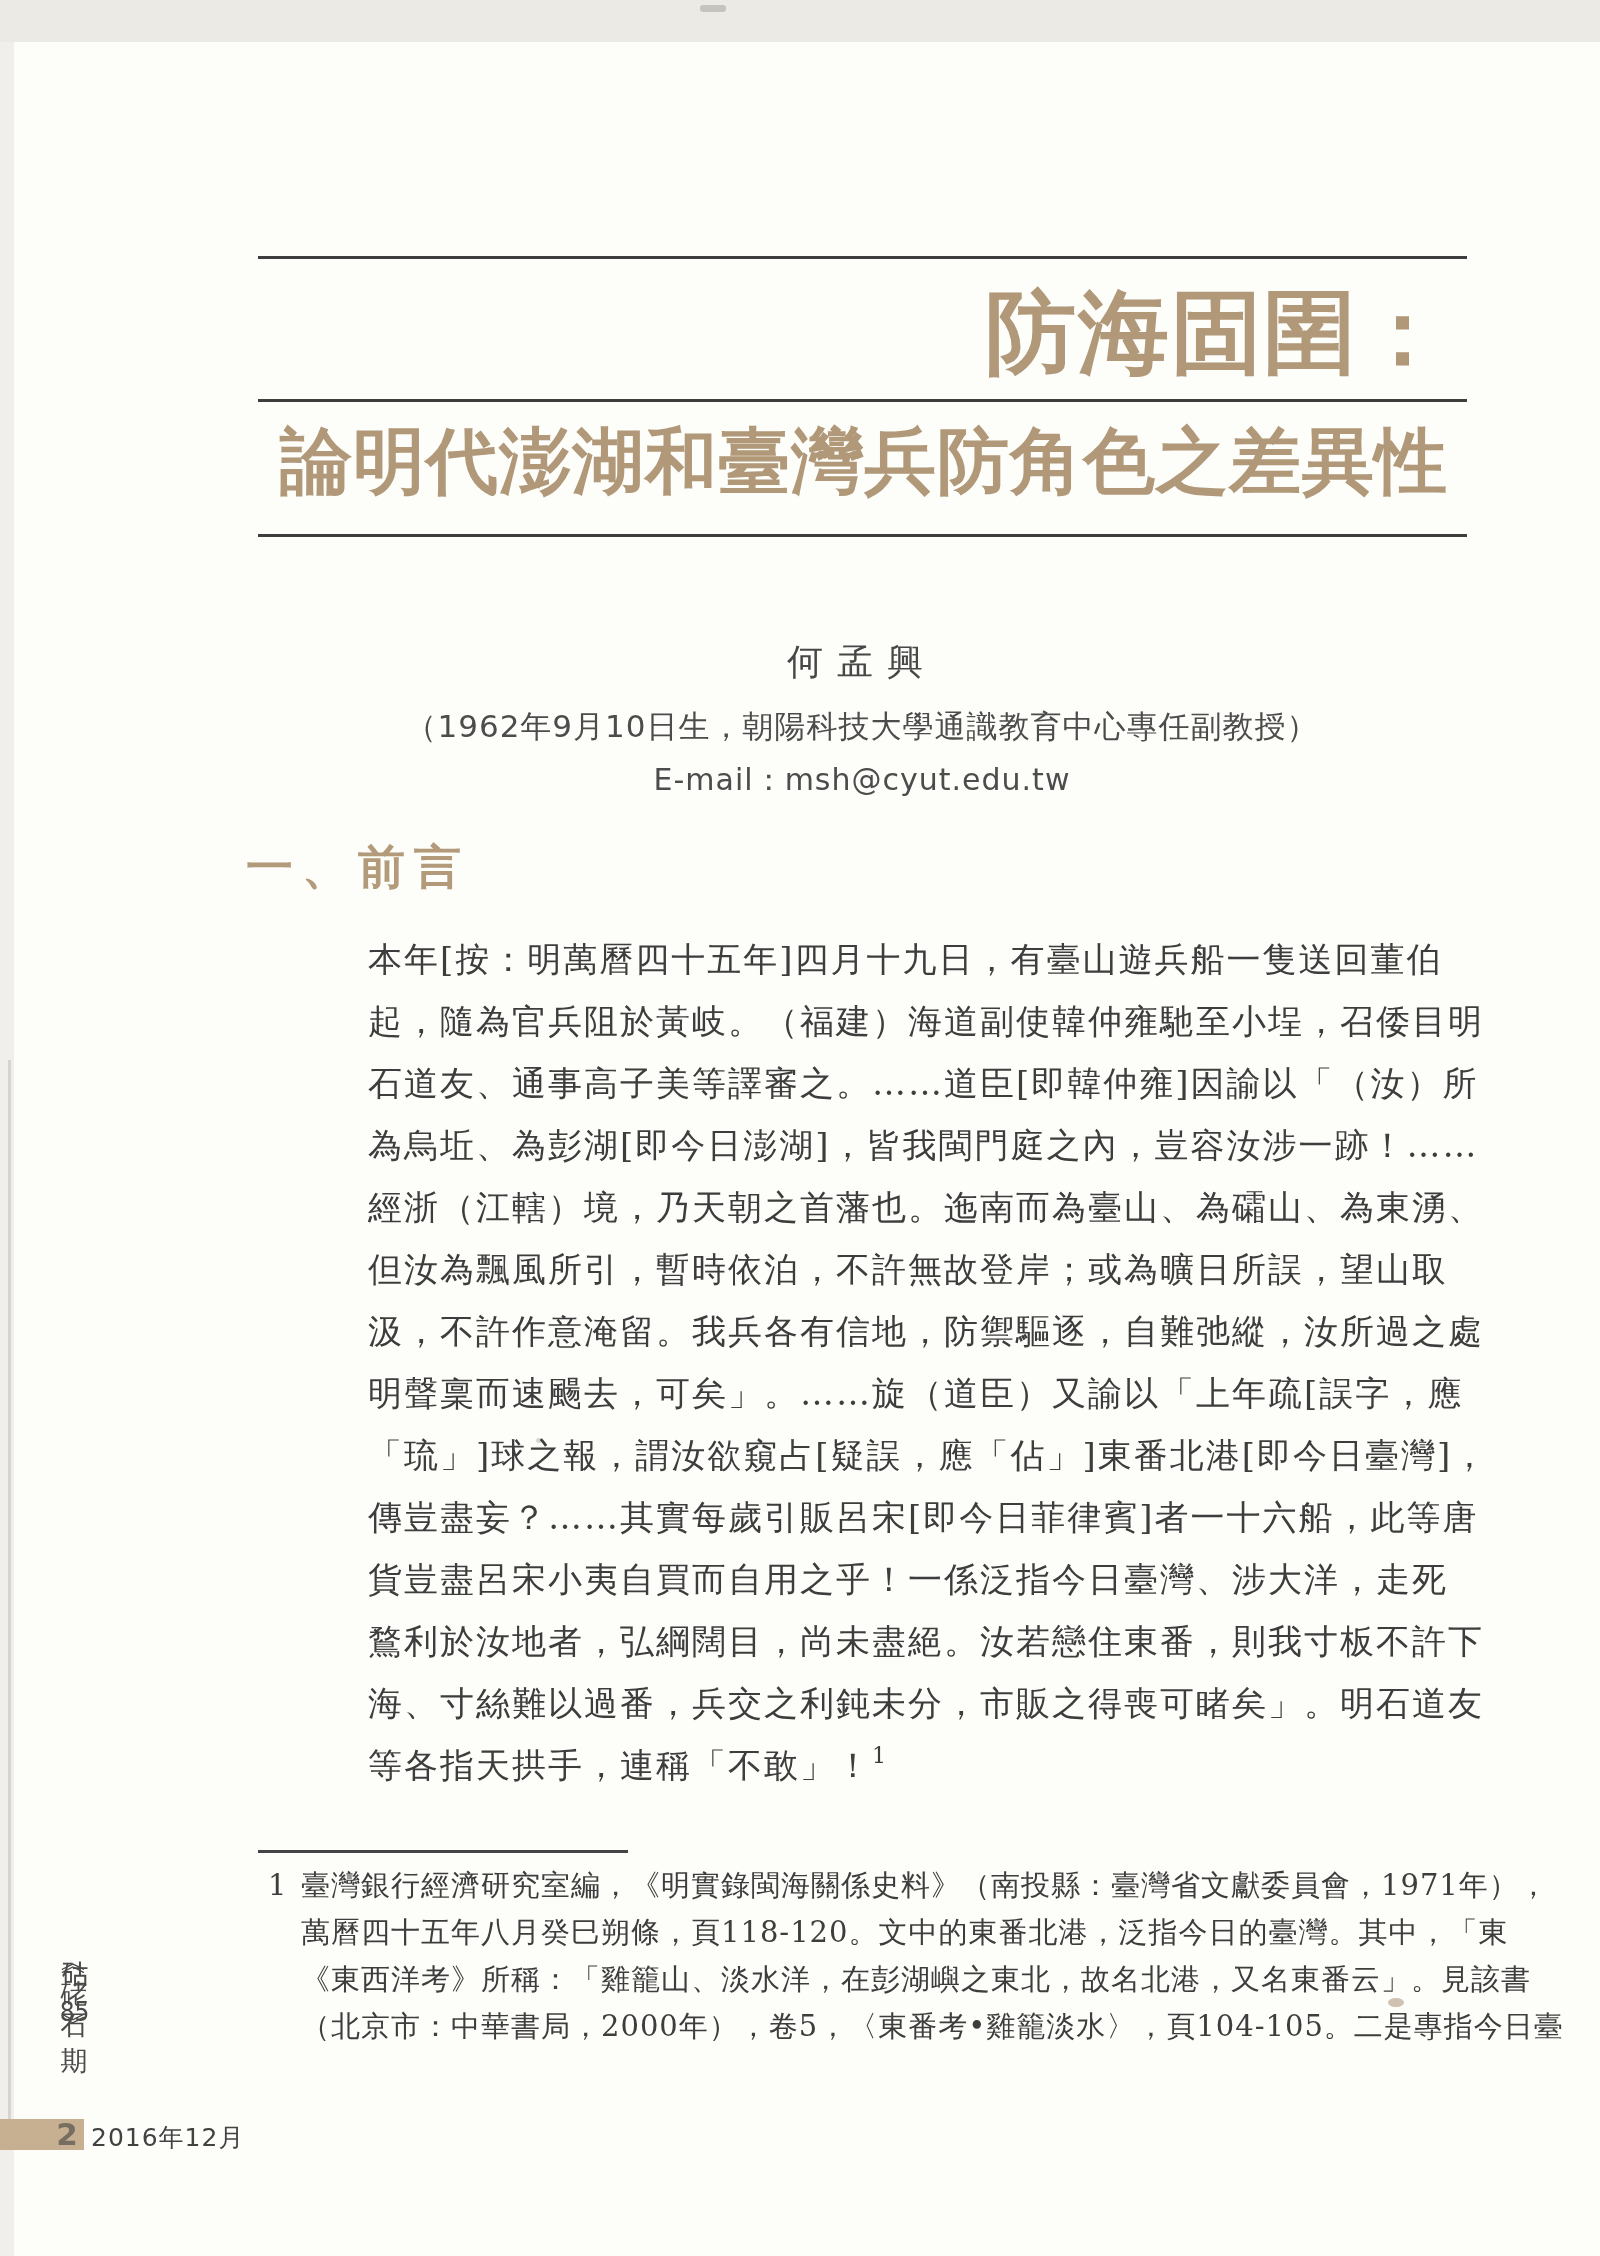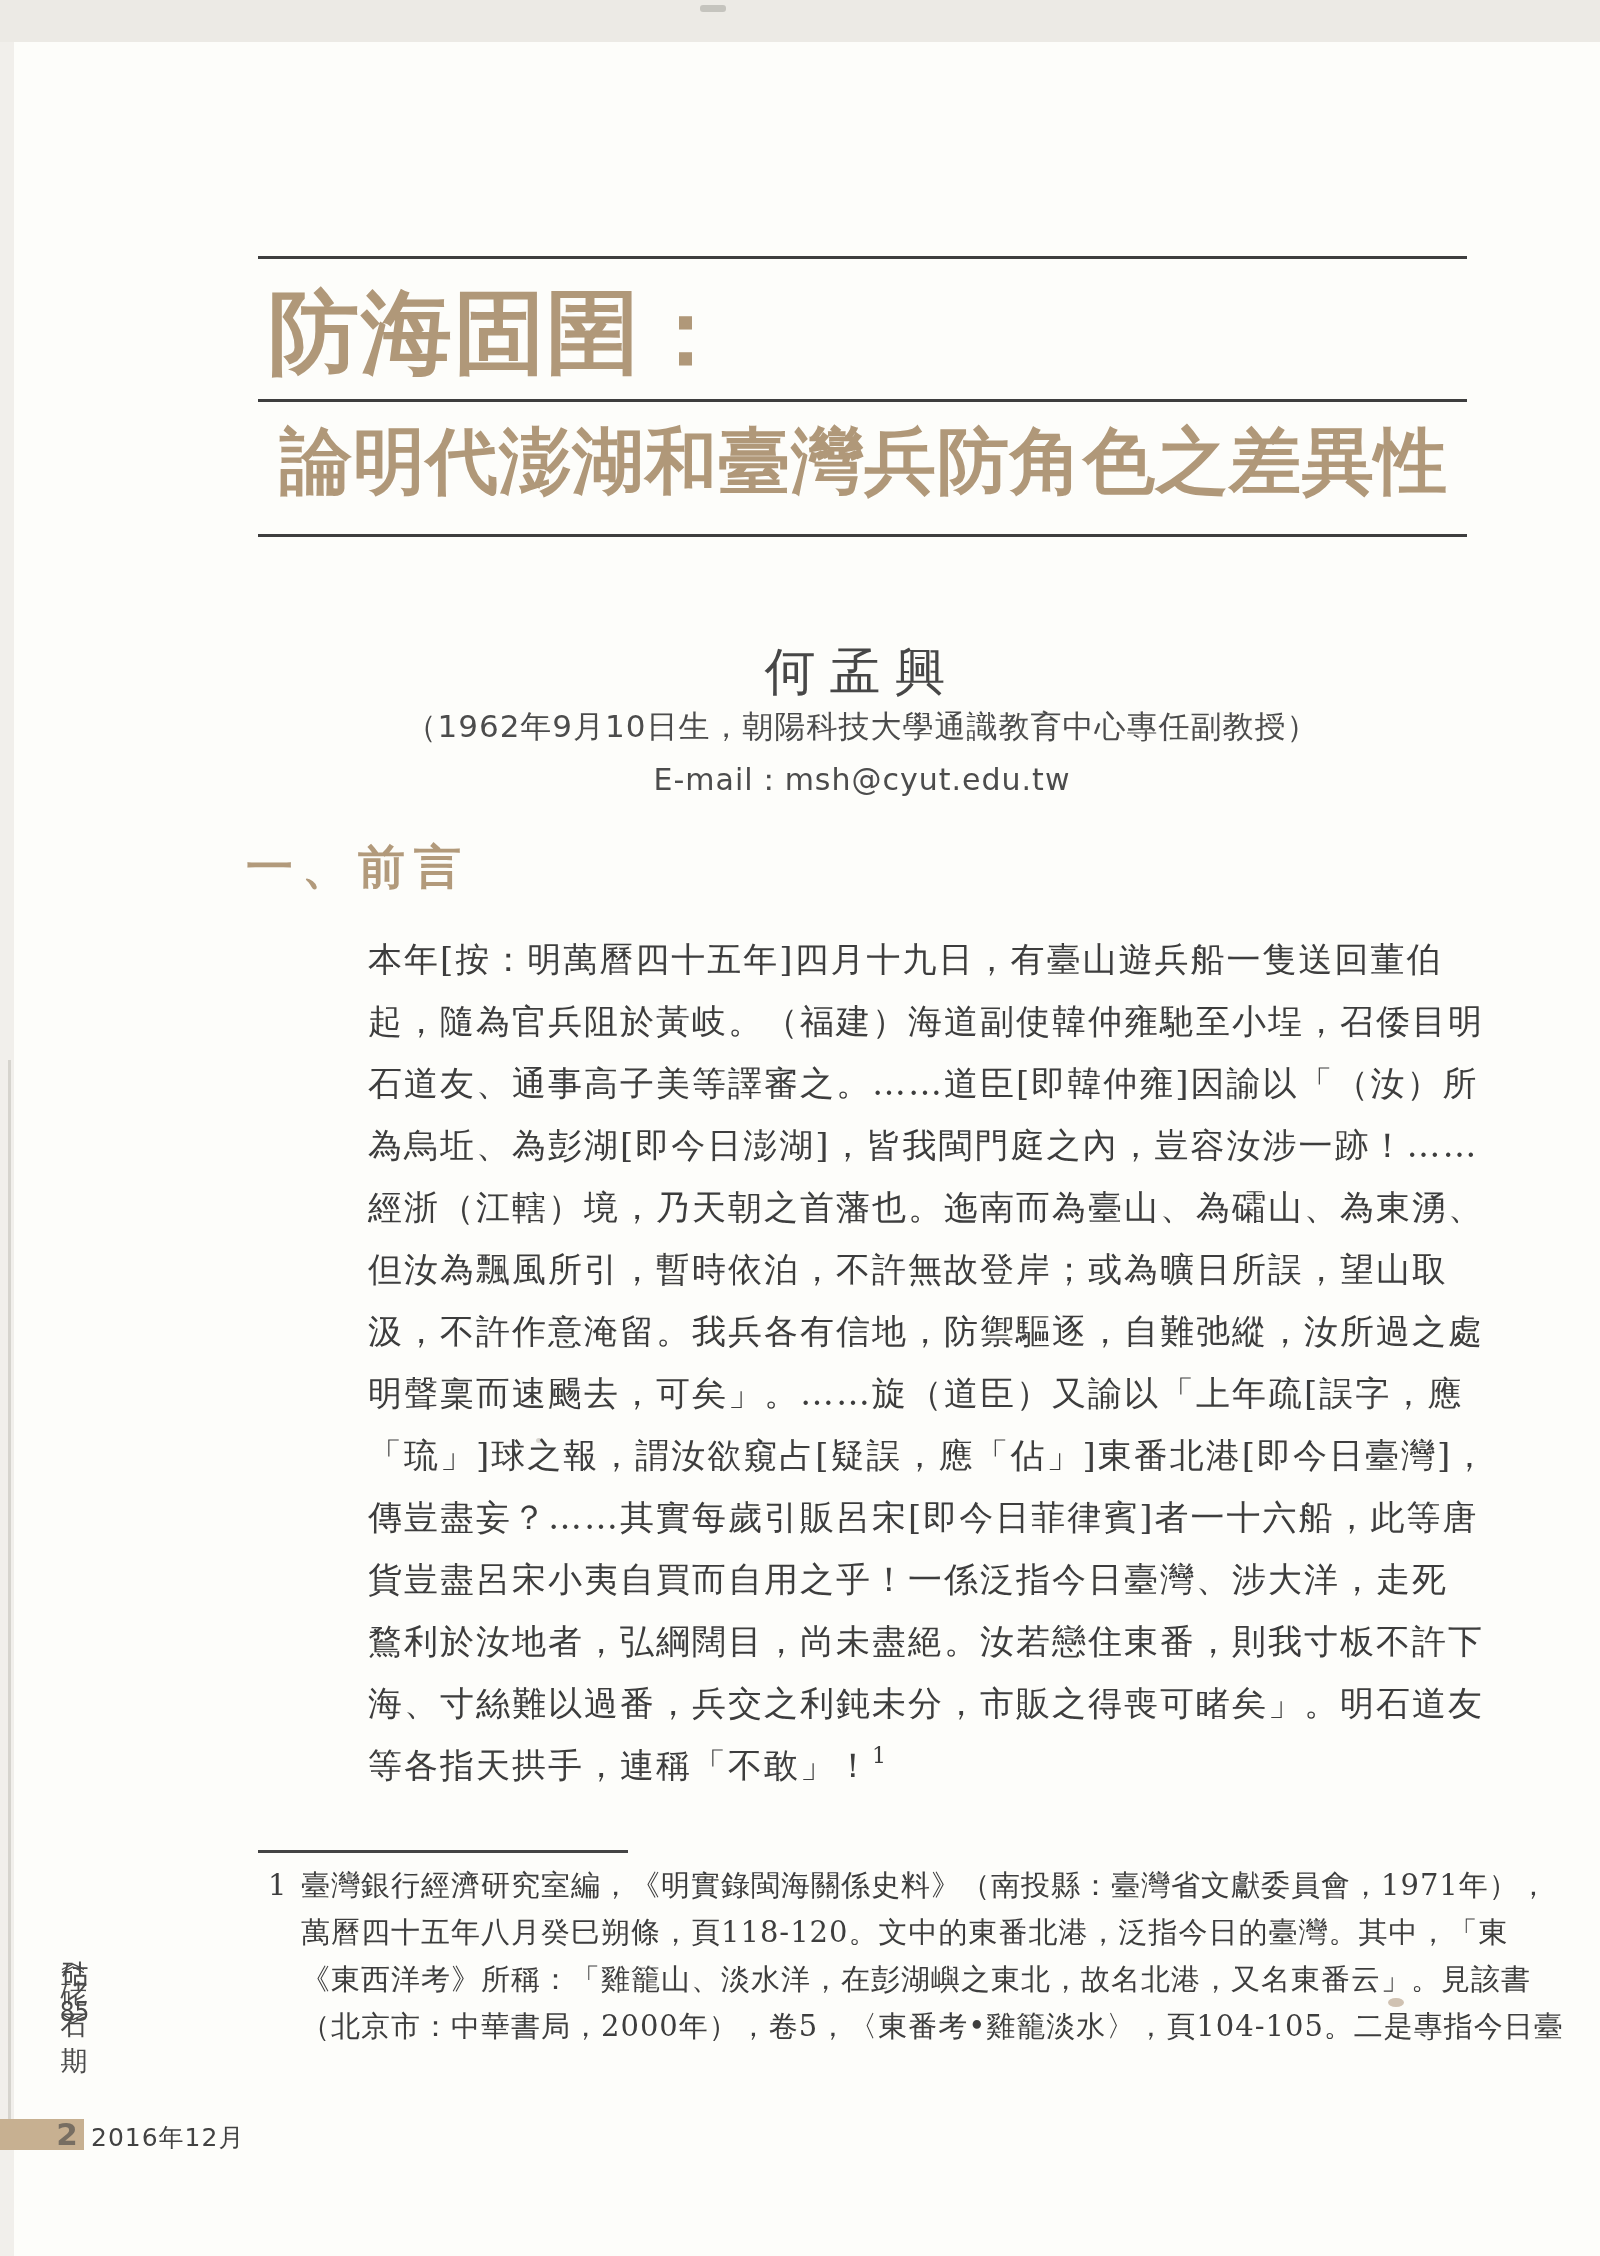--- a/index.html
+++ b/index.html
@@ -14,30 +14,30 @@
   .scan-left-line{position:absolute;left:8px;top:1060px;width:3px;height:1085px;background:#c7c4be;opacity:.65;}
   .speck1{position:absolute;left:700px;top:5px;width:26px;height:7px;background:#b5b3ae;border-radius:3px;opacity:.7;}
   .speck2{position:absolute;left:1388px;top:1998px;width:16px;height:9px;background:#ab9176;border-radius:50%;opacity:.55;}
   .speck3{position:absolute;left:536px;top:1438px;width:6px;height:5px;background:#d8d5cf;border-radius:50%;}
 
   .rule{position:absolute;left:258px;width:1209px;height:3px;background:#3e3e3e;}
   .rule-1{top:256px;}
   .rule-2{top:399px;}
   .rule-3{top:534px;}
   .title-line1{
-    position:absolute;left:268px;top:282px;width:1200px;text-align:left;
+    position:absolute;left:250px;top:282px;width:1200px;text-align:right;
     font-size:91px;line-height:1.1;font-weight:bold;color:#b09879;letter-spacing:2px;white-space:nowrap;
   }
   .title-line2{
     position:absolute;left:218px;top:420px;width:1292px;text-align:center;
     font-size:72px;line-height:1.15;font-weight:bold;color:#b09879;letter-spacing:1px;white-space:nowrap;
   }
   .author-name{
     position:absolute;left:262px;top:638px;width:1200px;text-align:center;
-    font-size:51px;letter-spacing:14px;color:#474747;white-space:nowrap;
+    font-size:36px;letter-spacing:14px;color:#474747;white-space:nowrap;
   }
   .author-affil{
     position:absolute;left:262px;top:706px;width:1200px;text-align:center;
     font-family:"DejaVu Sans","Liberation Sans",sans-serif;
     font-size:31px;letter-spacing:1px;color:#4c4c4c;white-space:nowrap;
   }
   .author-email{
     position:absolute;left:262px;top:760px;width:1200px;text-align:center;
     font-family:"DejaVu Sans","Liberation Sans",sans-serif;
     font-size:30px;letter-spacing:1px;color:#4c4c4c;white-space:nowrap;

